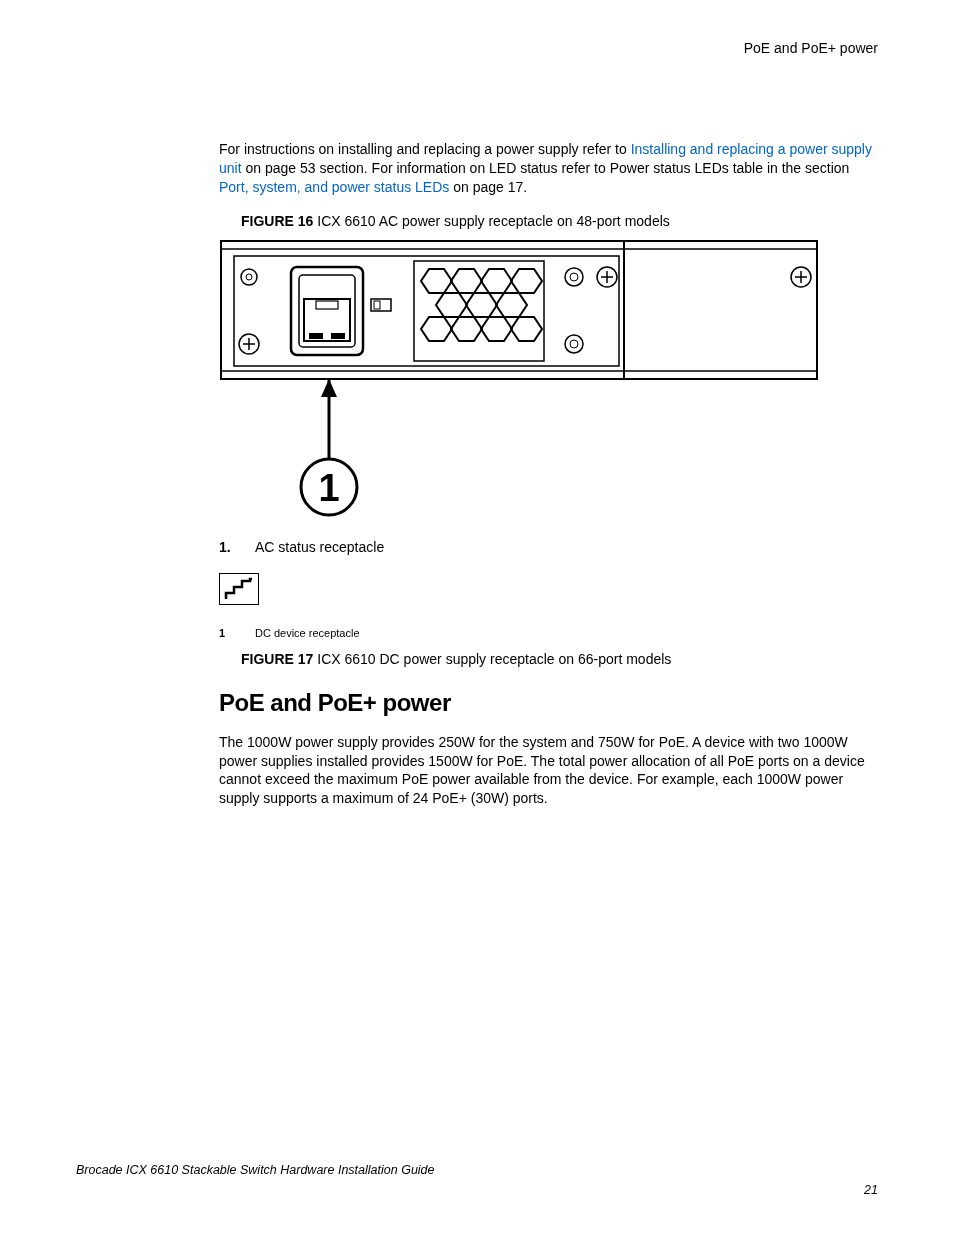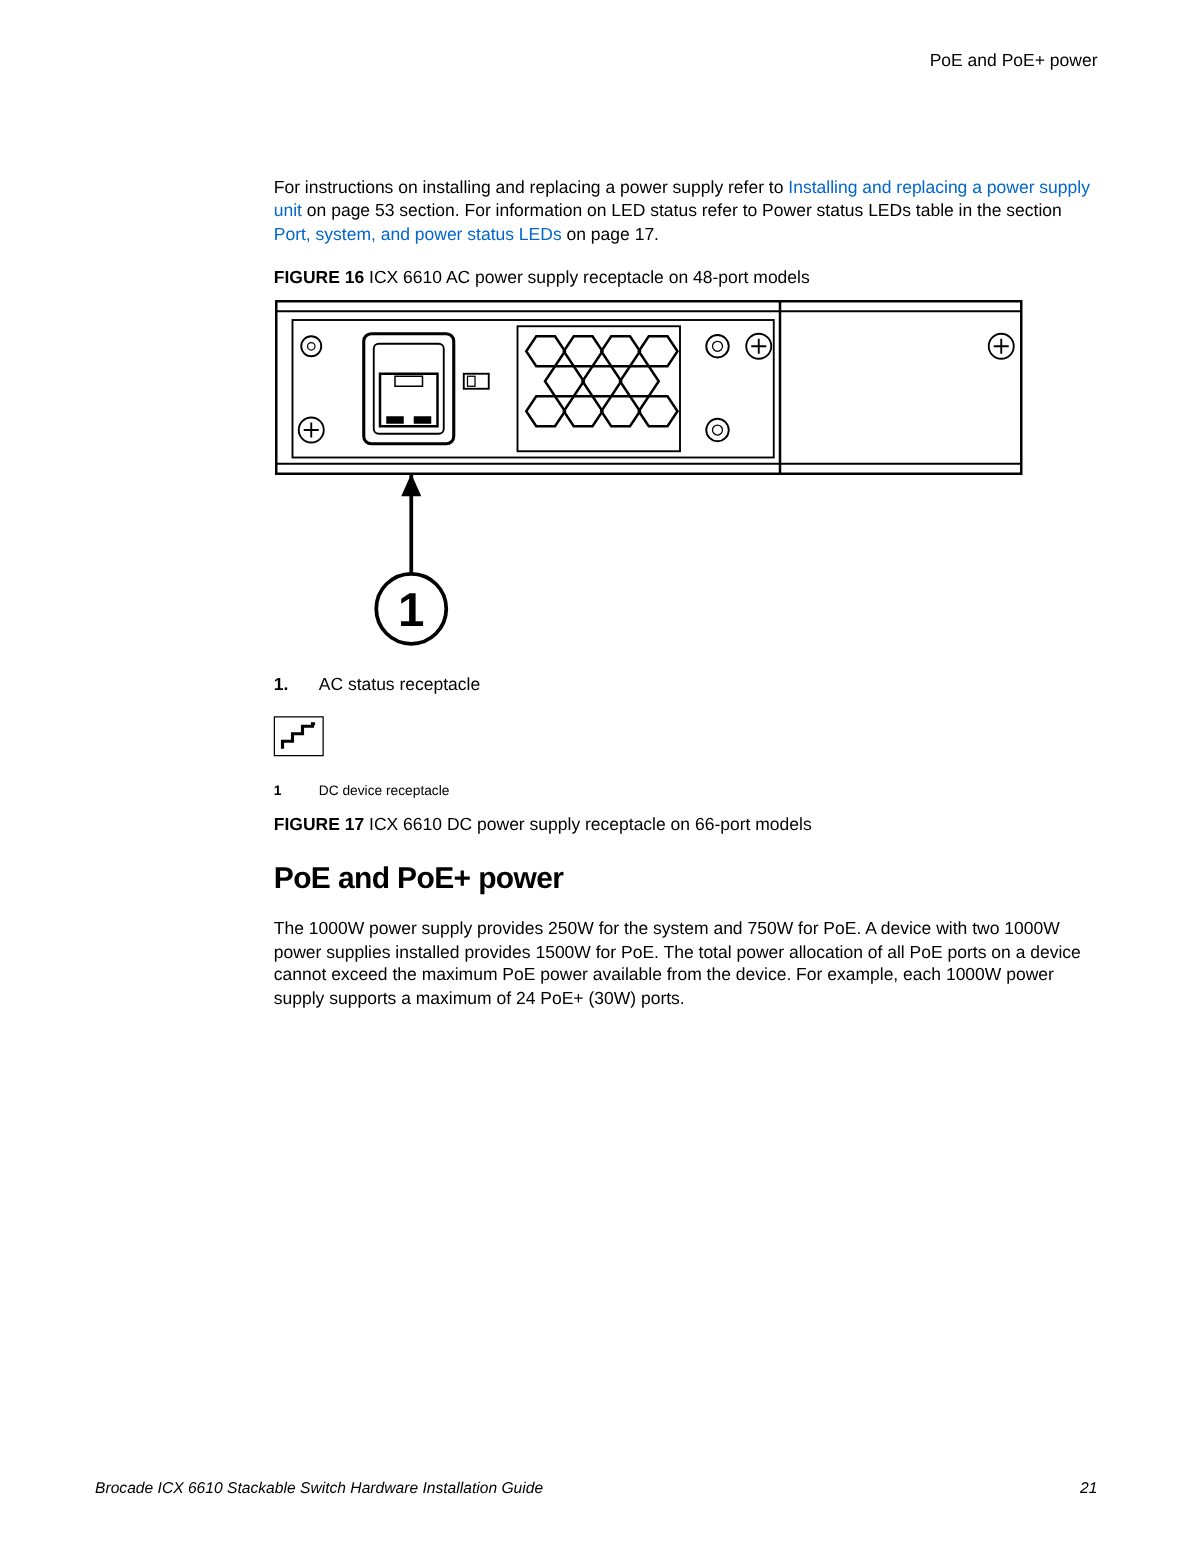--- a/index.html
+++ b/index.html
@@ -27,20 +27,21 @@
     .para {
       font-size: 14px;
       line-height: 1.35;
       margin-bottom: 16px;
     }
     .link { color: #0066cc; }
     .italic { }
     .figure-caption {
       font-size: 14px;
       margin-bottom: 10px;
+      margin-left: 22px;
     }
     .figure-caption .bold { font-weight: bold; }
     .diagram-container {
       margin-bottom: 20px;
     }
     .diagram-svg {
       display: block;
     }
     .callout-list {
       margin-top: 12px;
@@ -80,21 +81,21 @@
       position: absolute;
       bottom: 38px;
       left: 76px;
       right: 76px;
       display: flex;
       justify-content: space-between;
       font-size: 12.5px;
       font-style: italic;
     }
     .footer-left { display: flex; flex-direction: row; justify-content: space-between; }
-    .footer-right { font-style: italic; }
+    .footer-right { font-style: italic; margin-top: 20px; }
   </style>
 </head>
 <body>
 
 <div class="header-right">PoE and PoE+ power</div>
 
 <div class="content">
 
   <p class="para">
     <span>For instructions on installing and replacing a power supply refer to </span><span class="link">Installing and replacing a power supply unit</span><span class="italic"> on page 53</span><span> section. For information on LED status refer to </span><span class="italic">Power status LEDs</span><span> table in the section </span><span class="link">Port, system, and power status LEDs</span><span class="italic"> on page 17.</span>

